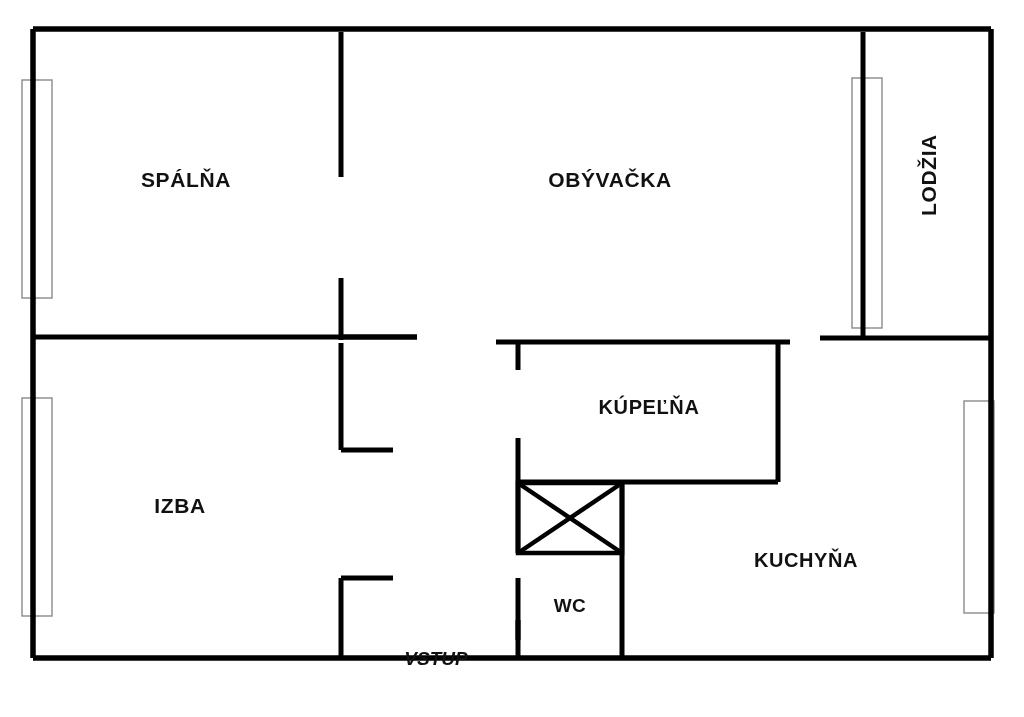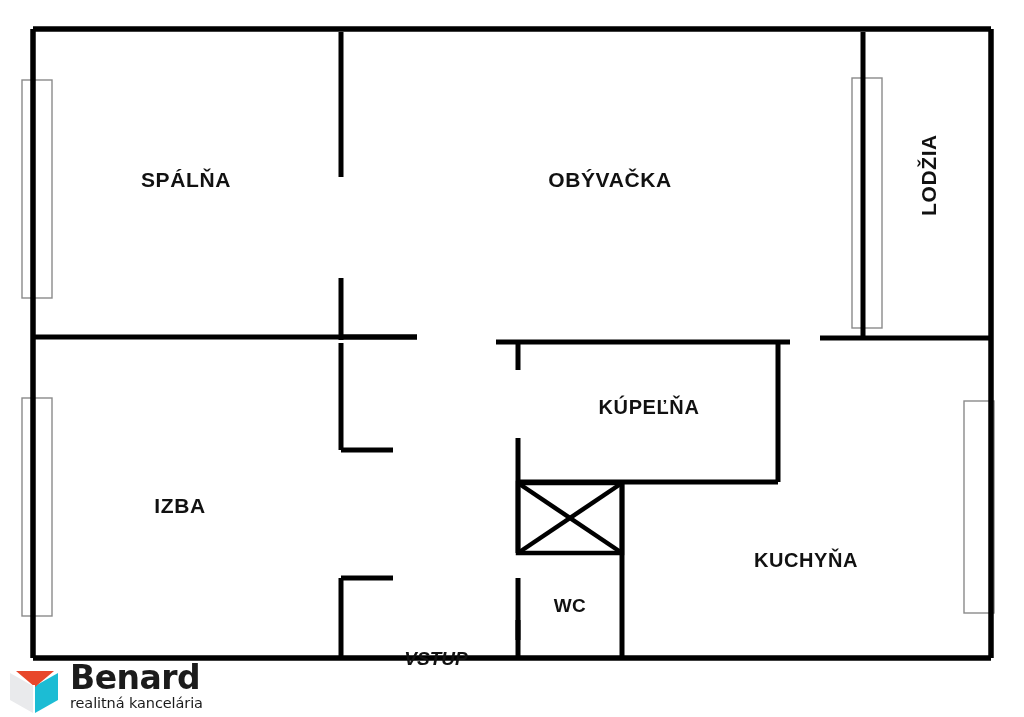--- a/index.html
+++ b/index.html
@@ -150,32 +150,14 @@
       <text class="room-label room-label-lg" x="180" y="507">IZBA</text>
       <text class="room-label room-label-md" x="649" y="409">KÚPEĽŇA</text>
       <text class="room-label room-label-md" x="806" y="562">KUCHYŇA</text>
       <text class="room-label room-label-sm" x="570" y="607">WC</text>
     </g>
 
     <text class="entry-label" x="436" y="660">VSTUP</text>
 
   </svg>
 
-  <div id="brand-logo">
-    <div class="logo-mark">
-      <svg viewBox="0 0 54 58" width="54" height="58">
-
-        <polygon points="2,16 25,29 25,56 2,43" fill="#e9eaec"></polygon>
-
-        <polygon points="27,29 50,16 50,43 27,56" fill="#1cbcd4"></polygon>
-
-        <polygon points="8,14 46,14 27,30" fill="#e8472b"></polygon>
-
-        <polygon points="25,28 27,28 27,31 25,31" fill="#ffffff"></polygon>
-      </svg>
-    </div>
-    <div class="logo-words">
-      <div class="logo-title">Benard</div>
-      <div class="logo-sub">realitná kancelária</div>
-    </div>
-  </div>
 
 </div>
 
 </body></html>

